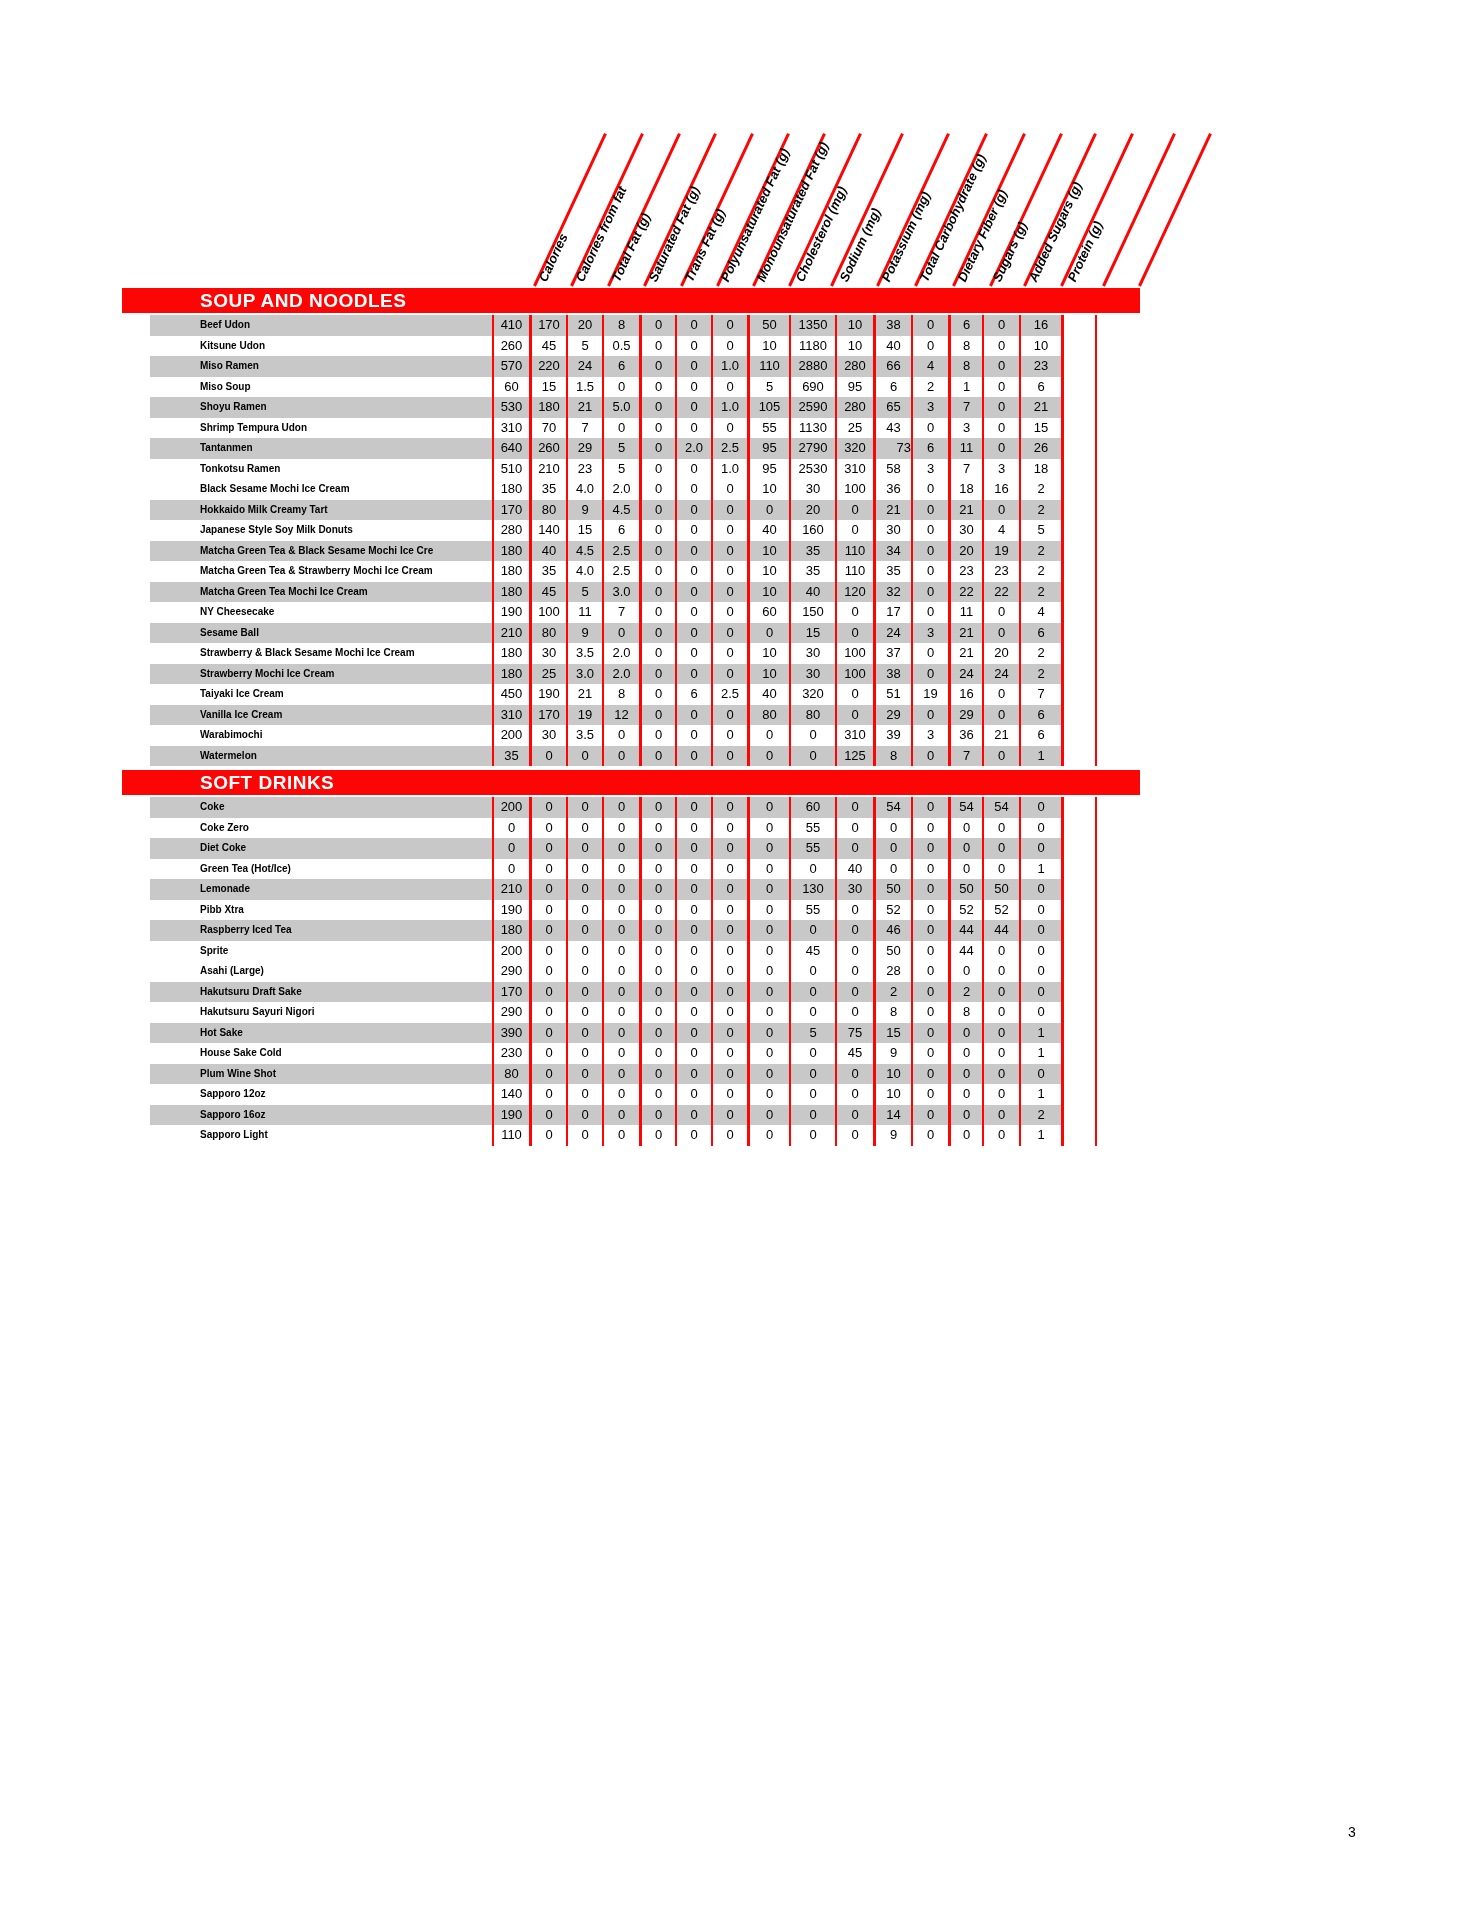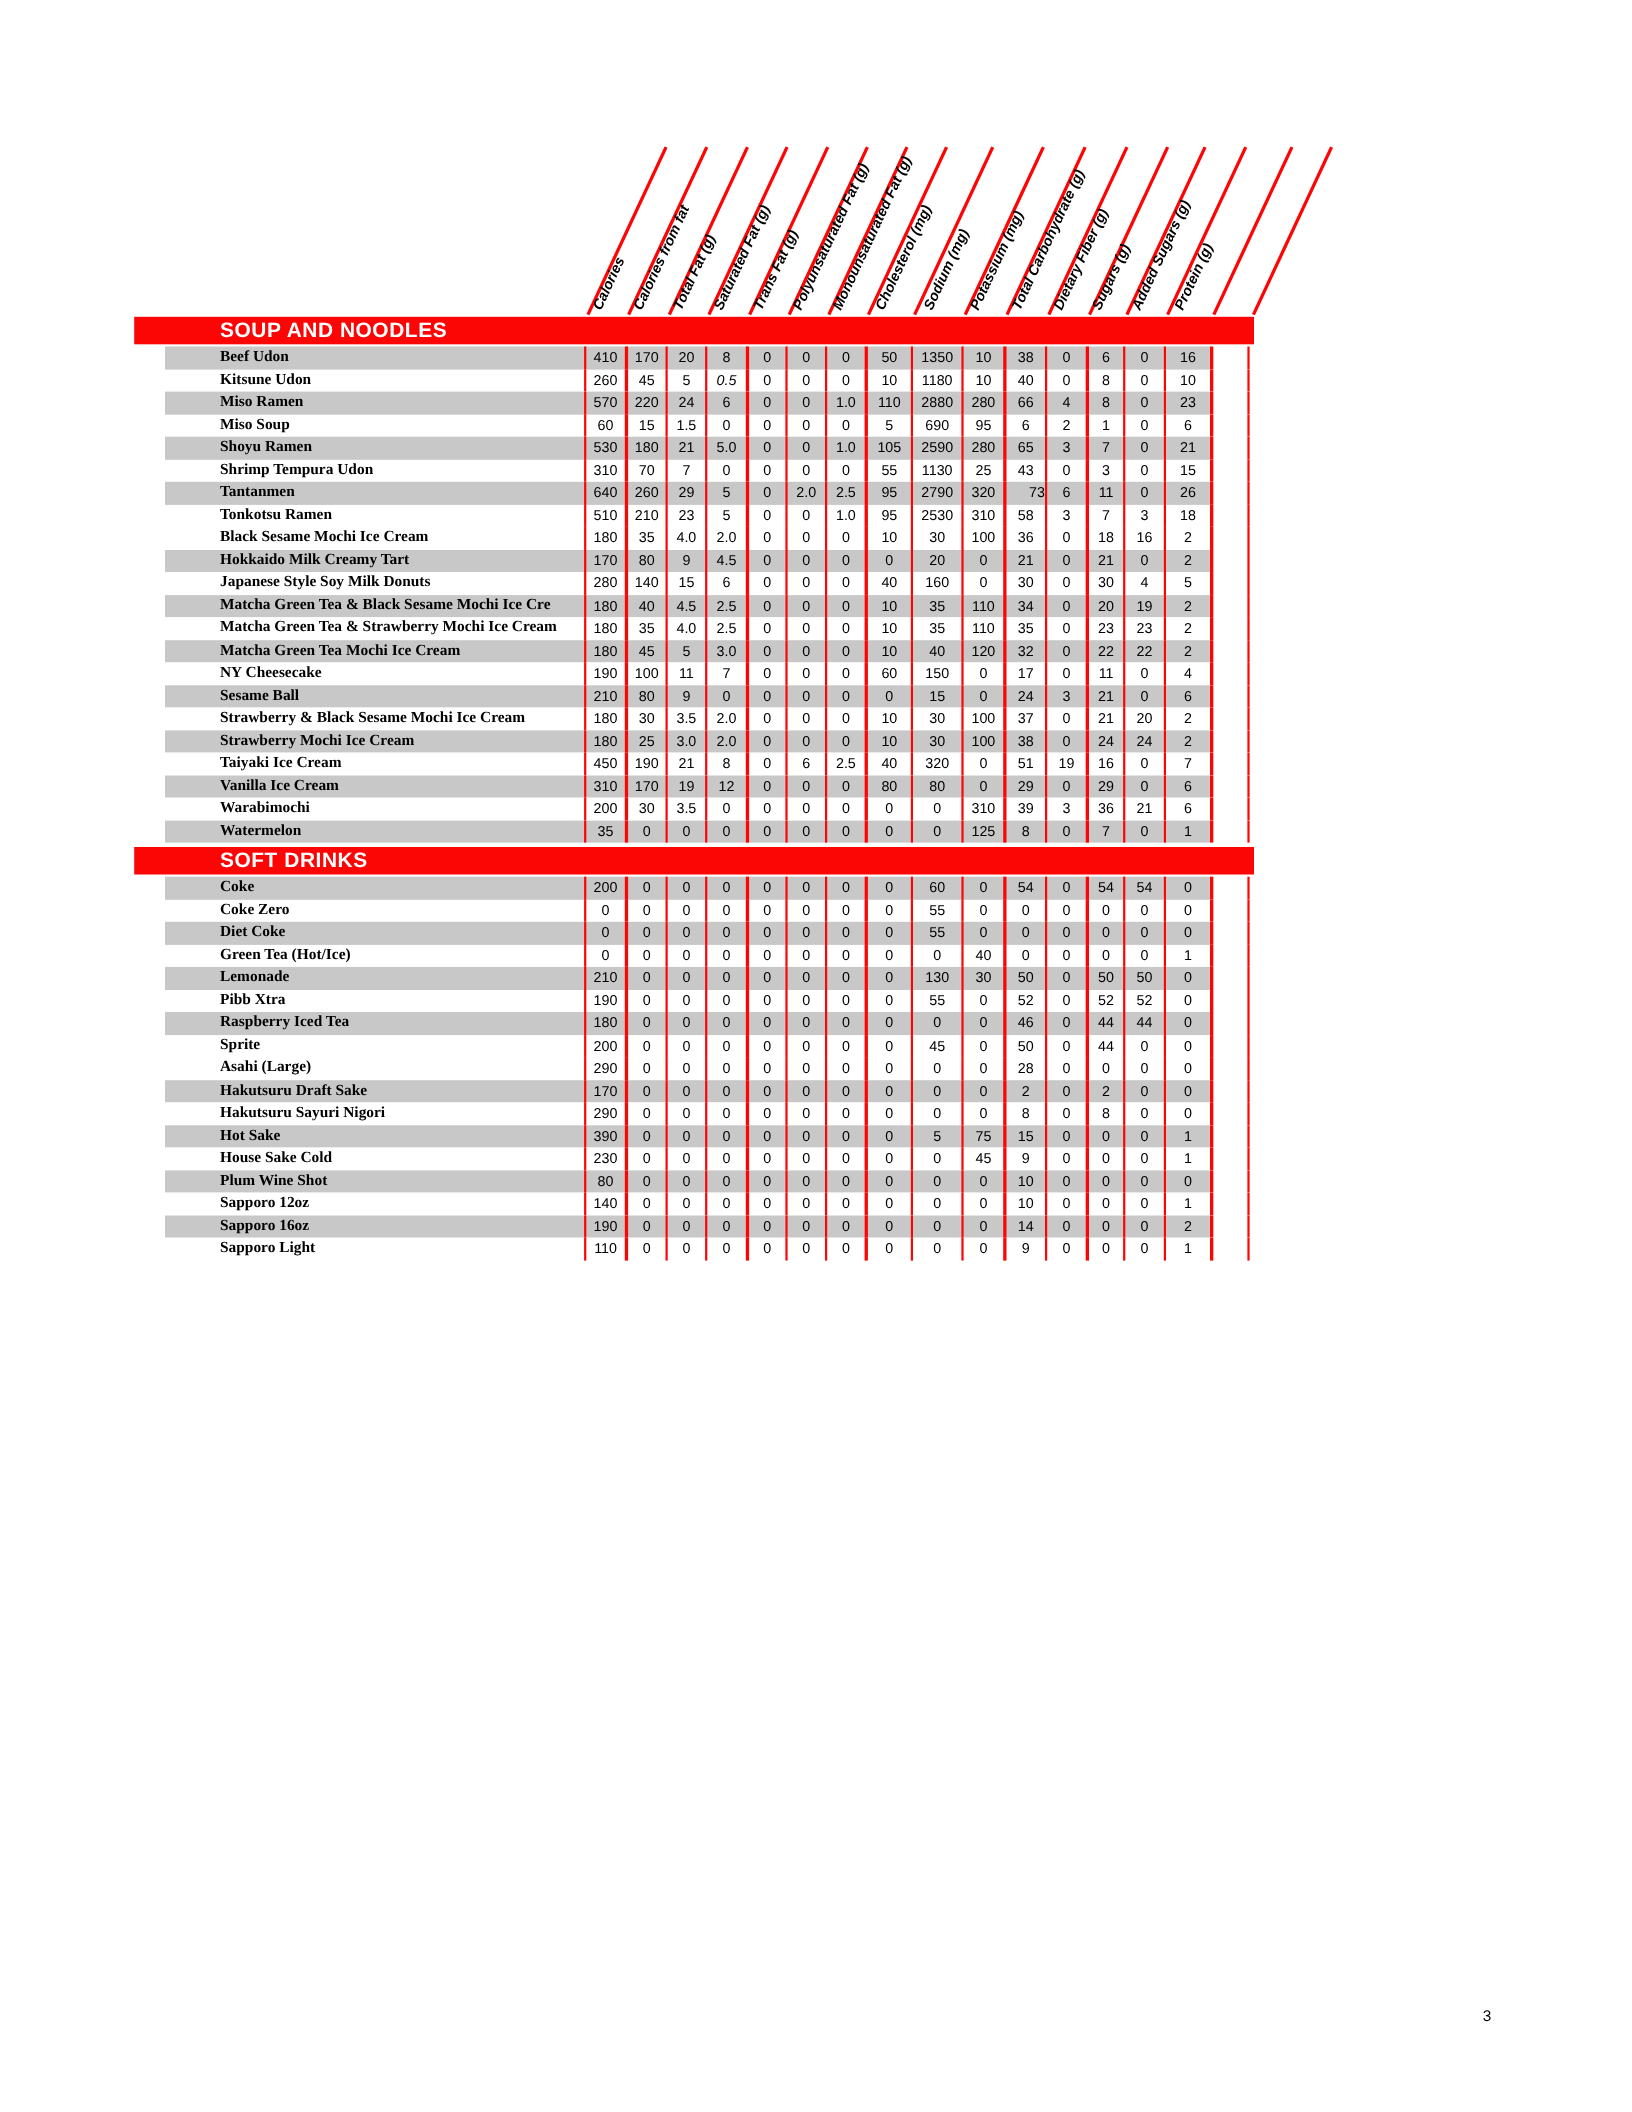--- a/index.html
+++ b/index.html
@@ -42,25 +42,25 @@
     letter-spacing:0.5px;
   }
   .section:first-child .band{margin-top:0;}
   .row{
     margin-left:150px;
     width:988px;height:20.5px;
     display:flex;
   }
   .cell{box-sizing:border-box;height:20.5px;}
   .lbl{
-    width:381px;
+    width:342px;
     padding-left:50px;
-    font-size:14px;font-weight:bold;
+    font-size:10px;font-weight:bold;
     line-height:20.5px;
-    white-space:nowrap;overflow:hidden;font-family:Liberation Serif, serif;
+    white-space:nowrap;overflow:hidden;
   }
   .num{
     font-size:13px;
     line-height:20.5px;
     text-align:center;
     border-left:2px solid var(--red);
   }
   .num.thick{border-left-width:3px;}
   .stub{
     width:36px;
@@ -133,21 +133,21 @@
           <div class="cell num thick" style="width: 34px;">6</div>
           <div class="cell num" style="width: 37px;">0</div>
           <div class="cell num" style="width: 42px;">16</div>
           <div class="cell stub"></div>
         </div>
         <div class="row">
           <div class="cell lbl">Kitsune Udon</div>
           <div class="cell num" style="width: 37px;">260</div>
           <div class="cell num thick" style="width: 37px;">45</div>
           <div class="cell num" style="width: 36px;">5</div>
-          <div class="cell num" style="width: 37px; font-style: italic;">0.5</div>
+          <div class="cell num" style="width: 37px;">0.5</div>
           <div class="cell num thick" style="width: 36px;">0</div>
           <div class="cell num" style="width: 36px;">0</div>
           <div class="cell num" style="width: 36px;">0</div>
           <div class="cell num thick" style="width: 42px;">10</div>
           <div class="cell num" style="width: 46px;">1180</div>
           <div class="cell num" style="width: 38px;">10</div>
           <div class="cell num thick" style="width: 38px;">40</div>
           <div class="cell num" style="width: 37px;">0</div>
           <div class="cell num thick" style="width: 34px;">8</div>
           <div class="cell num" style="width: 37px;">0</div>

